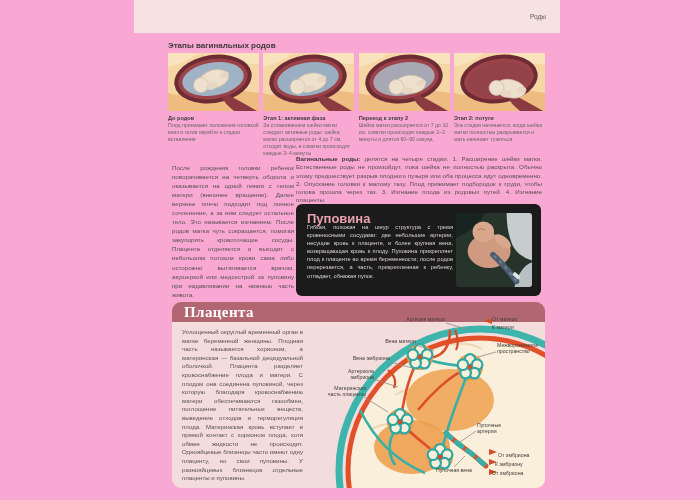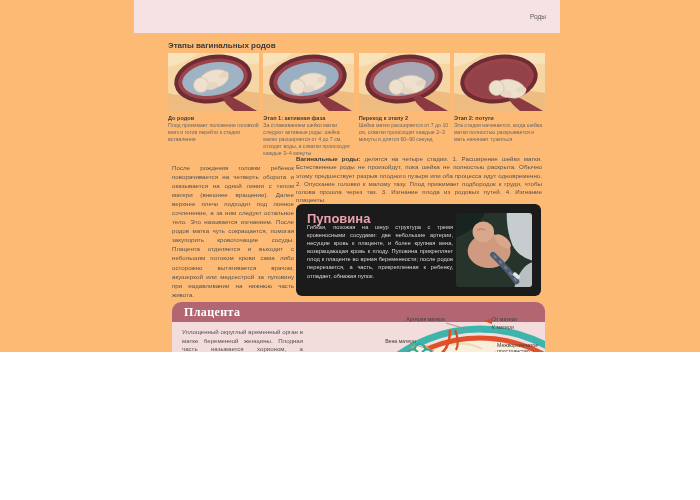--- a/index.html
+++ b/index.html
@@ -1,16 +1,16 @@
 <!DOCTYPE html>
 <html><head>
 <meta charset="utf-8">
 <style>
   html,body{margin:0;padding:0;background:#fff;}
-  .page{position:relative;width:700px;height:352px;background:#fdba74;overflow:hidden;
+  .page{position:relative;width:700px;height:500px;background:#f9a8d4;overflow:hidden;
         font-family:"Liberation Sans","DejaVu Sans",sans-serif;color:#4a4745;}
   .abs{position:absolute;}
   
   .topbar{left:134px;top:0;width:426px;height:33px;background:#f6e2e2;
           display:flex;align-items:center;justify-content:flex-end;padding-right:14px;box-sizing:border-box;}
   .topbar span{font-size:6.5px;color:#5f5a58;}
   
   .stages-title{left:168px;top:41px;font-size:8px;font-weight:bold;color:#3c3a39;}
   
   .stage-row{left:168px;top:53px;width:377px;display:flex;justify-content:space-between;}
@@ -25,21 +25,21 @@
   
   .ubox{left:296px;top:204px;width:245px;height:92px;background:#1b1b1b;border-radius:6px;}
   .ubox .utitle{position:absolute;left:11px;top:7px;font-size:13px;font-weight:bold;color:#e8a2ab;}
   .ubox .utext{position:absolute;left:11px;top:19px;width:146px;font-size:5.7px;line-height:8.1px;
                text-align:justify;color:#dad7d4;}
   .ubox .uphoto{position:absolute;right:9px;top:9px;width:76px;height:74px;border-radius:3px;overflow:hidden;}
   
   .panel{left:172px;top:302px;width:373px;height:186px;background:#f2dcdc;border-radius:9px;overflow:hidden;}
   .panel-header{position:absolute;left:0;top:0;width:100%;height:20px;background:#b26672;}
   .panel-header span{display:block;padding-left:12px;line-height:20px;font-family:"Liberation Serif","DejaVu Serif",serif;
-                     font-weight:bold;font-size:12px;letter-spacing:.4px;color:#ffffff;}
+                     font-weight:bold;font-size:15px;letter-spacing:.4px;color:#ffffff;}
   .panel-text{position:absolute;left:10px;top:26px;width:121px;font-size:6.1px;line-height:8.6px;
               text-align:justify;color:#57524f;}
   .pl-diagram{position:absolute;left:128px;top:13px;width:245px;height:173px;}
   
   .dlabel{position:absolute;font-size:5.2px;line-height:6px;color:#44403c;}
   .r{text-align:right;}
 </style>
 </head>
 <body>
 

